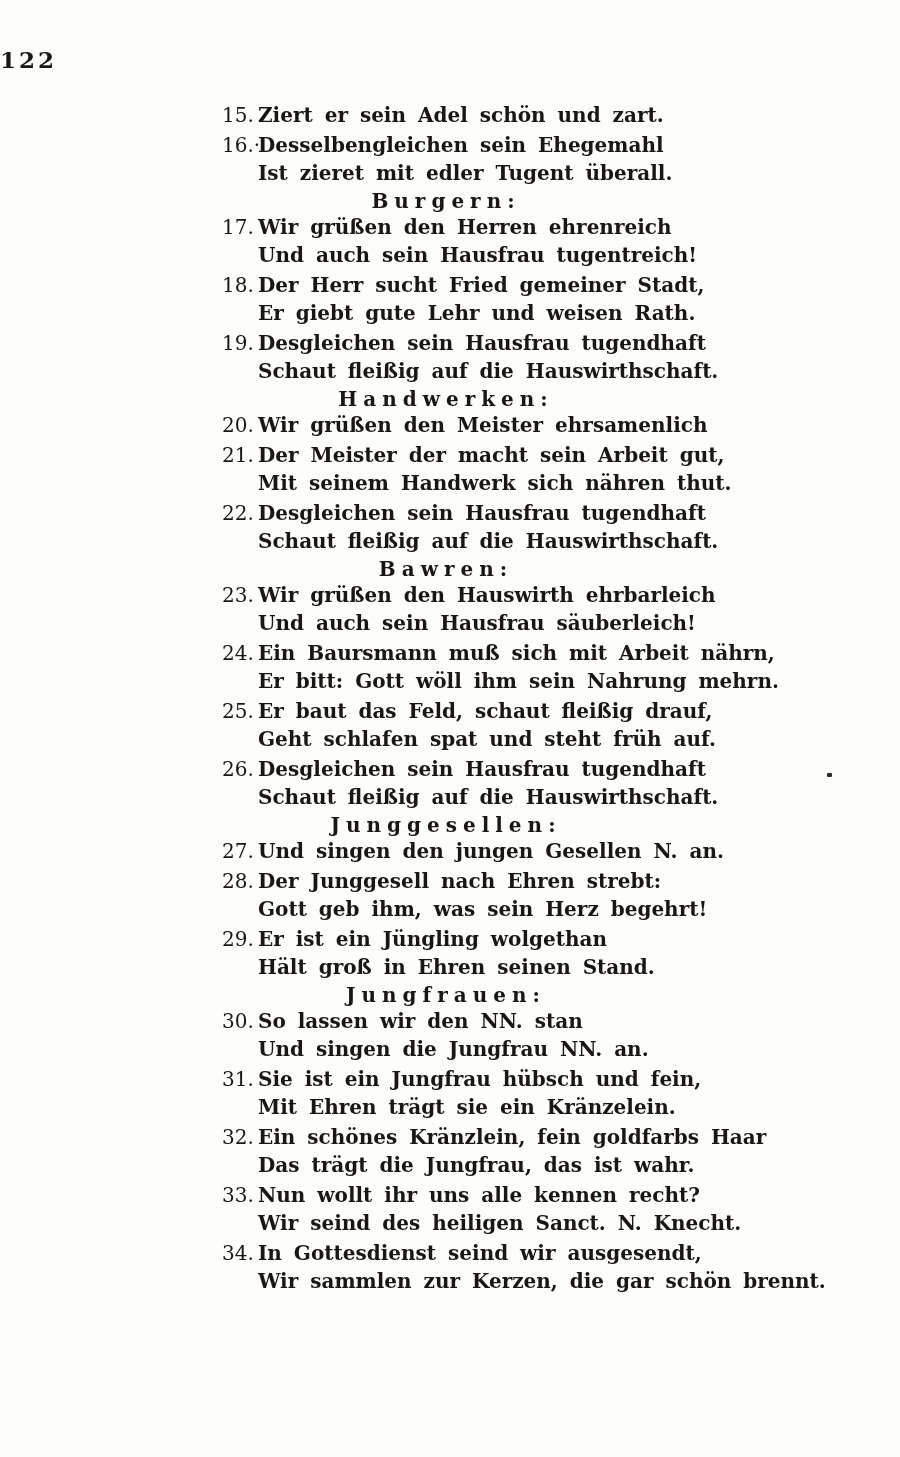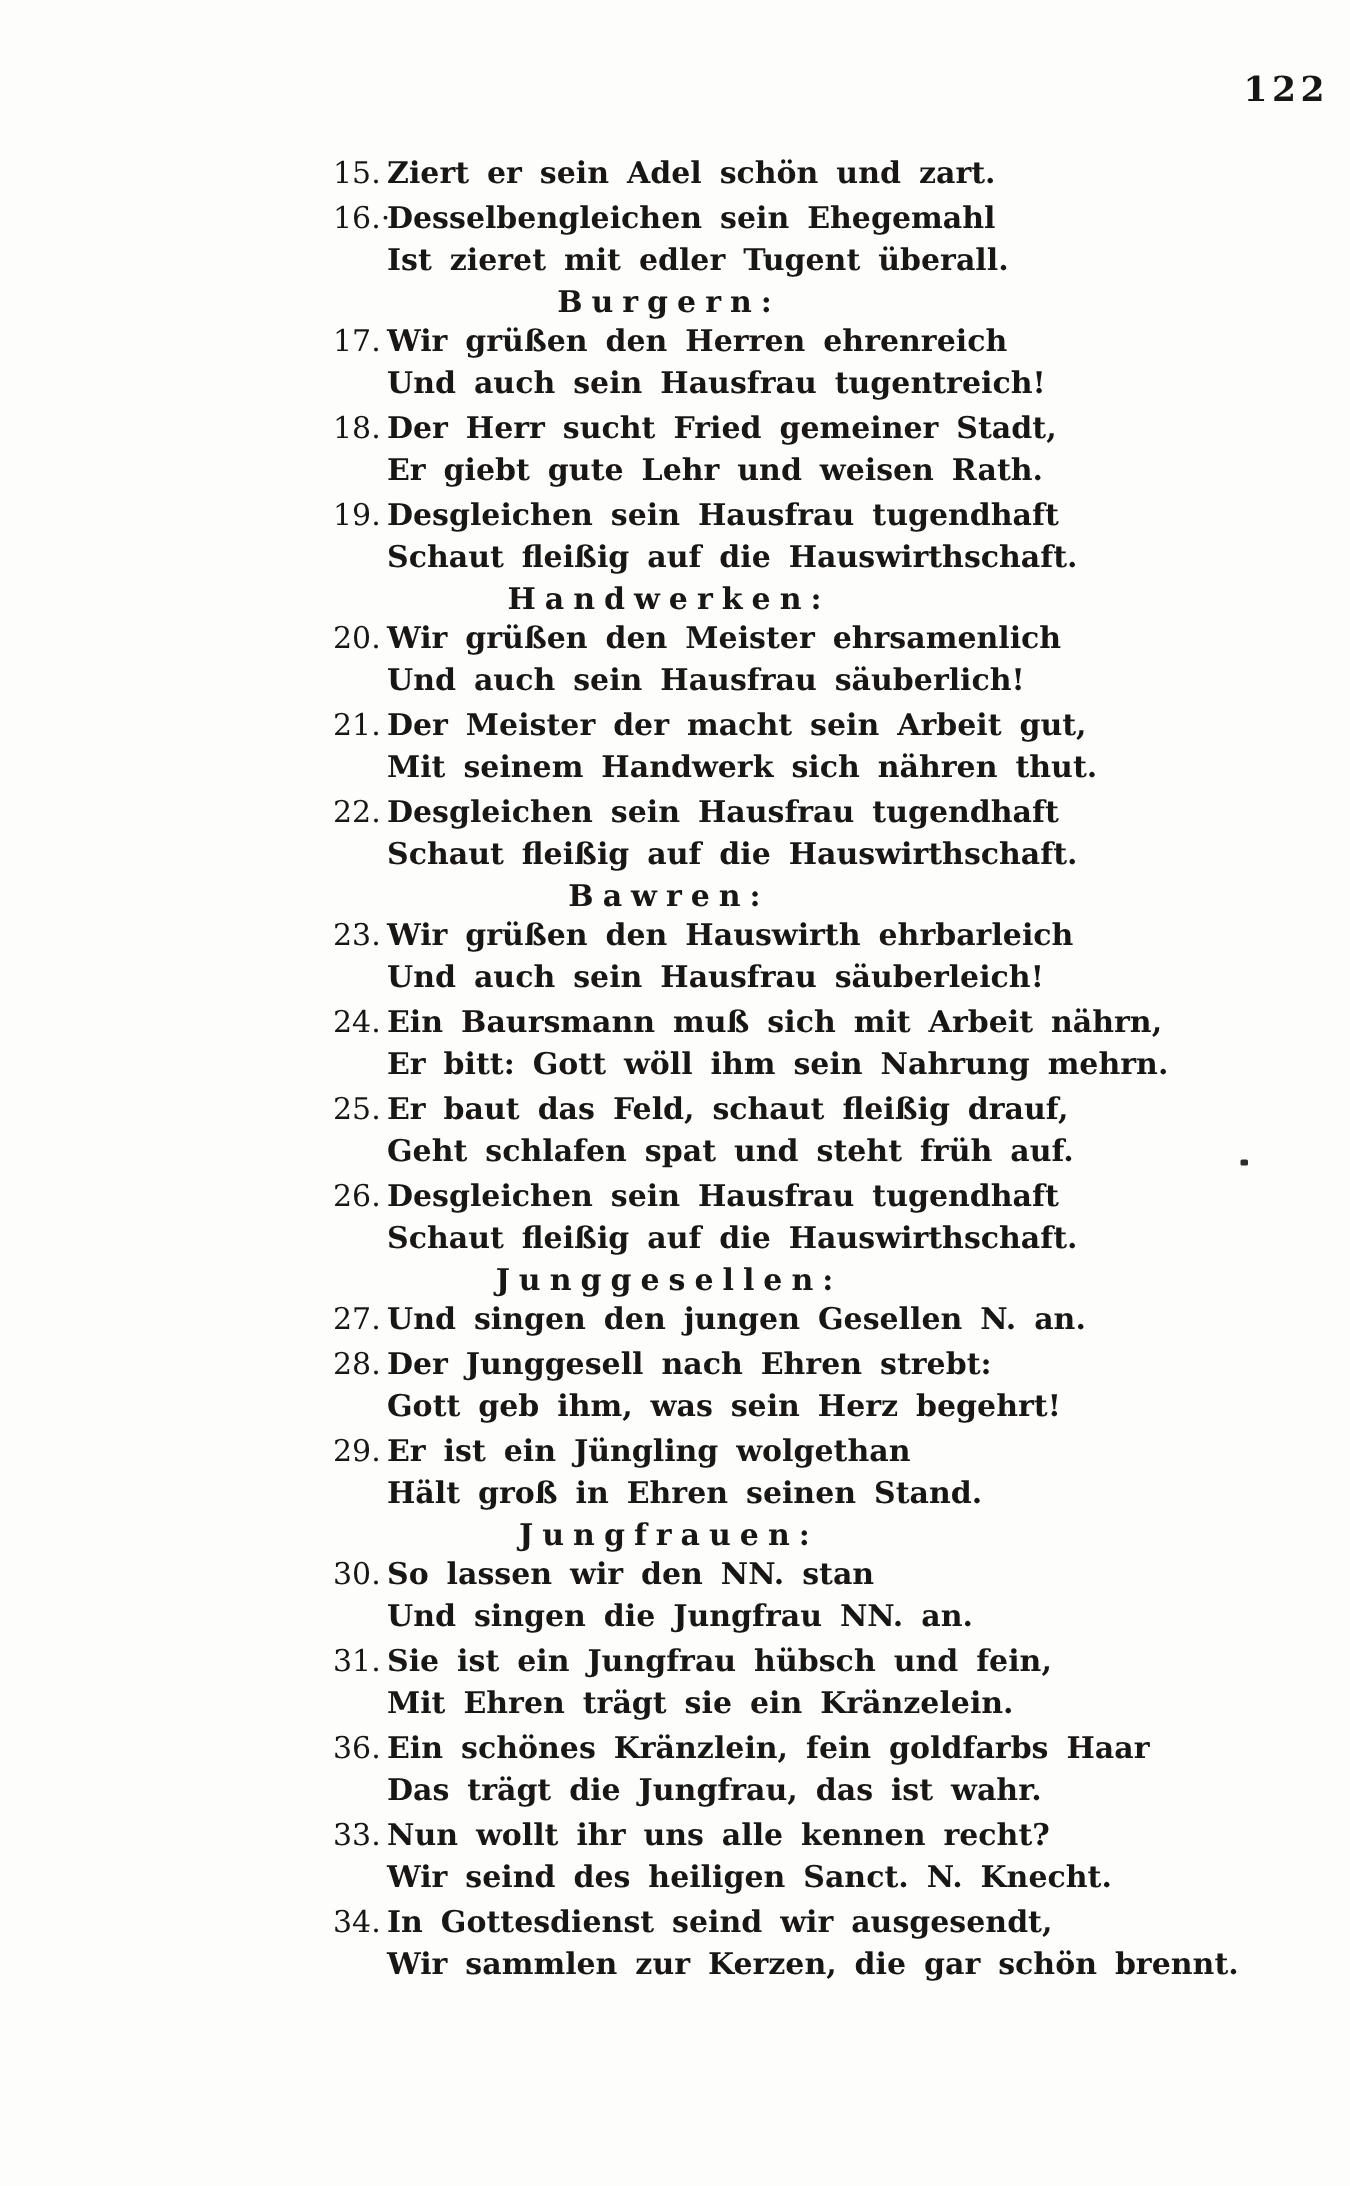--- a/index.html
+++ b/index.html
@@ -14,21 +14,21 @@
     background: #fdfdfc;
     color: #181715;
     font-family: "DejaVu Serif", "Liberation Serif", serif;
     overflow: hidden;
   }
   .page-number {
     position: absolute;
     top: 46px;
     left: 0;
     width: 886px;
-    text-align: right;
+    text-align: left;
     font-size: 23px;
     font-weight: bold;
     letter-spacing: 3px;
   }
   .text-block {
     position: absolute;
     left: 222px;
     top: 101px;
     width: 524px;
   }
@@ -102,21 +102,20 @@
       </div>
       <div class="verse">
         <span class="verse-num">19.</span>
         <div class="verse-line">Desgleichen sein Hausfrau tugendhaft</div>
         <div class="verse-line">Schaut fleißig auf die Hauswirthschaft.</div>
       </div>
       <div class="section-heading">Handwerken:</div>
       <div class="verse">
         <span class="verse-num">20.</span>
         <div class="verse-line">Wir grüßen den Meister ehrsamenlich</div>
-        <div class="verse-line">Und auch sein Hausfrau säuberlich!</div>
       </div>
       <div class="verse">
         <span class="verse-num">21.</span>
         <div class="verse-line">Der Meister der macht sein Arbeit gut,</div>
         <div class="verse-line">Mit seinem Handwerk sich nähren thut.</div>
       </div>
       <div class="verse">
         <span class="verse-num">22.</span>
         <div class="verse-line">Desgleichen sein Hausfrau tugendhaft</div>
         <div class="verse-line">Schaut fleißig auf die Hauswirthschaft.</div>
@@ -162,21 +161,21 @@
         <span class="verse-num">30.</span>
         <div class="verse-line">So lassen wir den NN. stan</div>
         <div class="verse-line">Und singen die Jungfrau NN. an.</div>
       </div>
       <div class="verse">
         <span class="verse-num">31.</span>
         <div class="verse-line">Sie ist ein Jungfrau hübsch und fein,</div>
         <div class="verse-line">Mit Ehren trägt sie ein Kränzelein.</div>
       </div>
       <div class="verse">
-        <span class="verse-num">36.</span>
+        <span class="verse-num">32.</span>
         <div class="verse-line">Ein schönes Kränzlein, fein goldfarbs Haar</div>
         <div class="verse-line">Das trägt die Jungfrau, das ist wahr.</div>
       </div>
       <div class="verse">
         <span class="verse-num">33.</span>
         <div class="verse-line">Nun wollt ihr uns alle kennen recht?</div>
         <div class="verse-line">Wir seind des heiligen Sanct. N. Knecht.</div>
       </div>
       <div class="verse">
         <span class="verse-num">34.</span>

